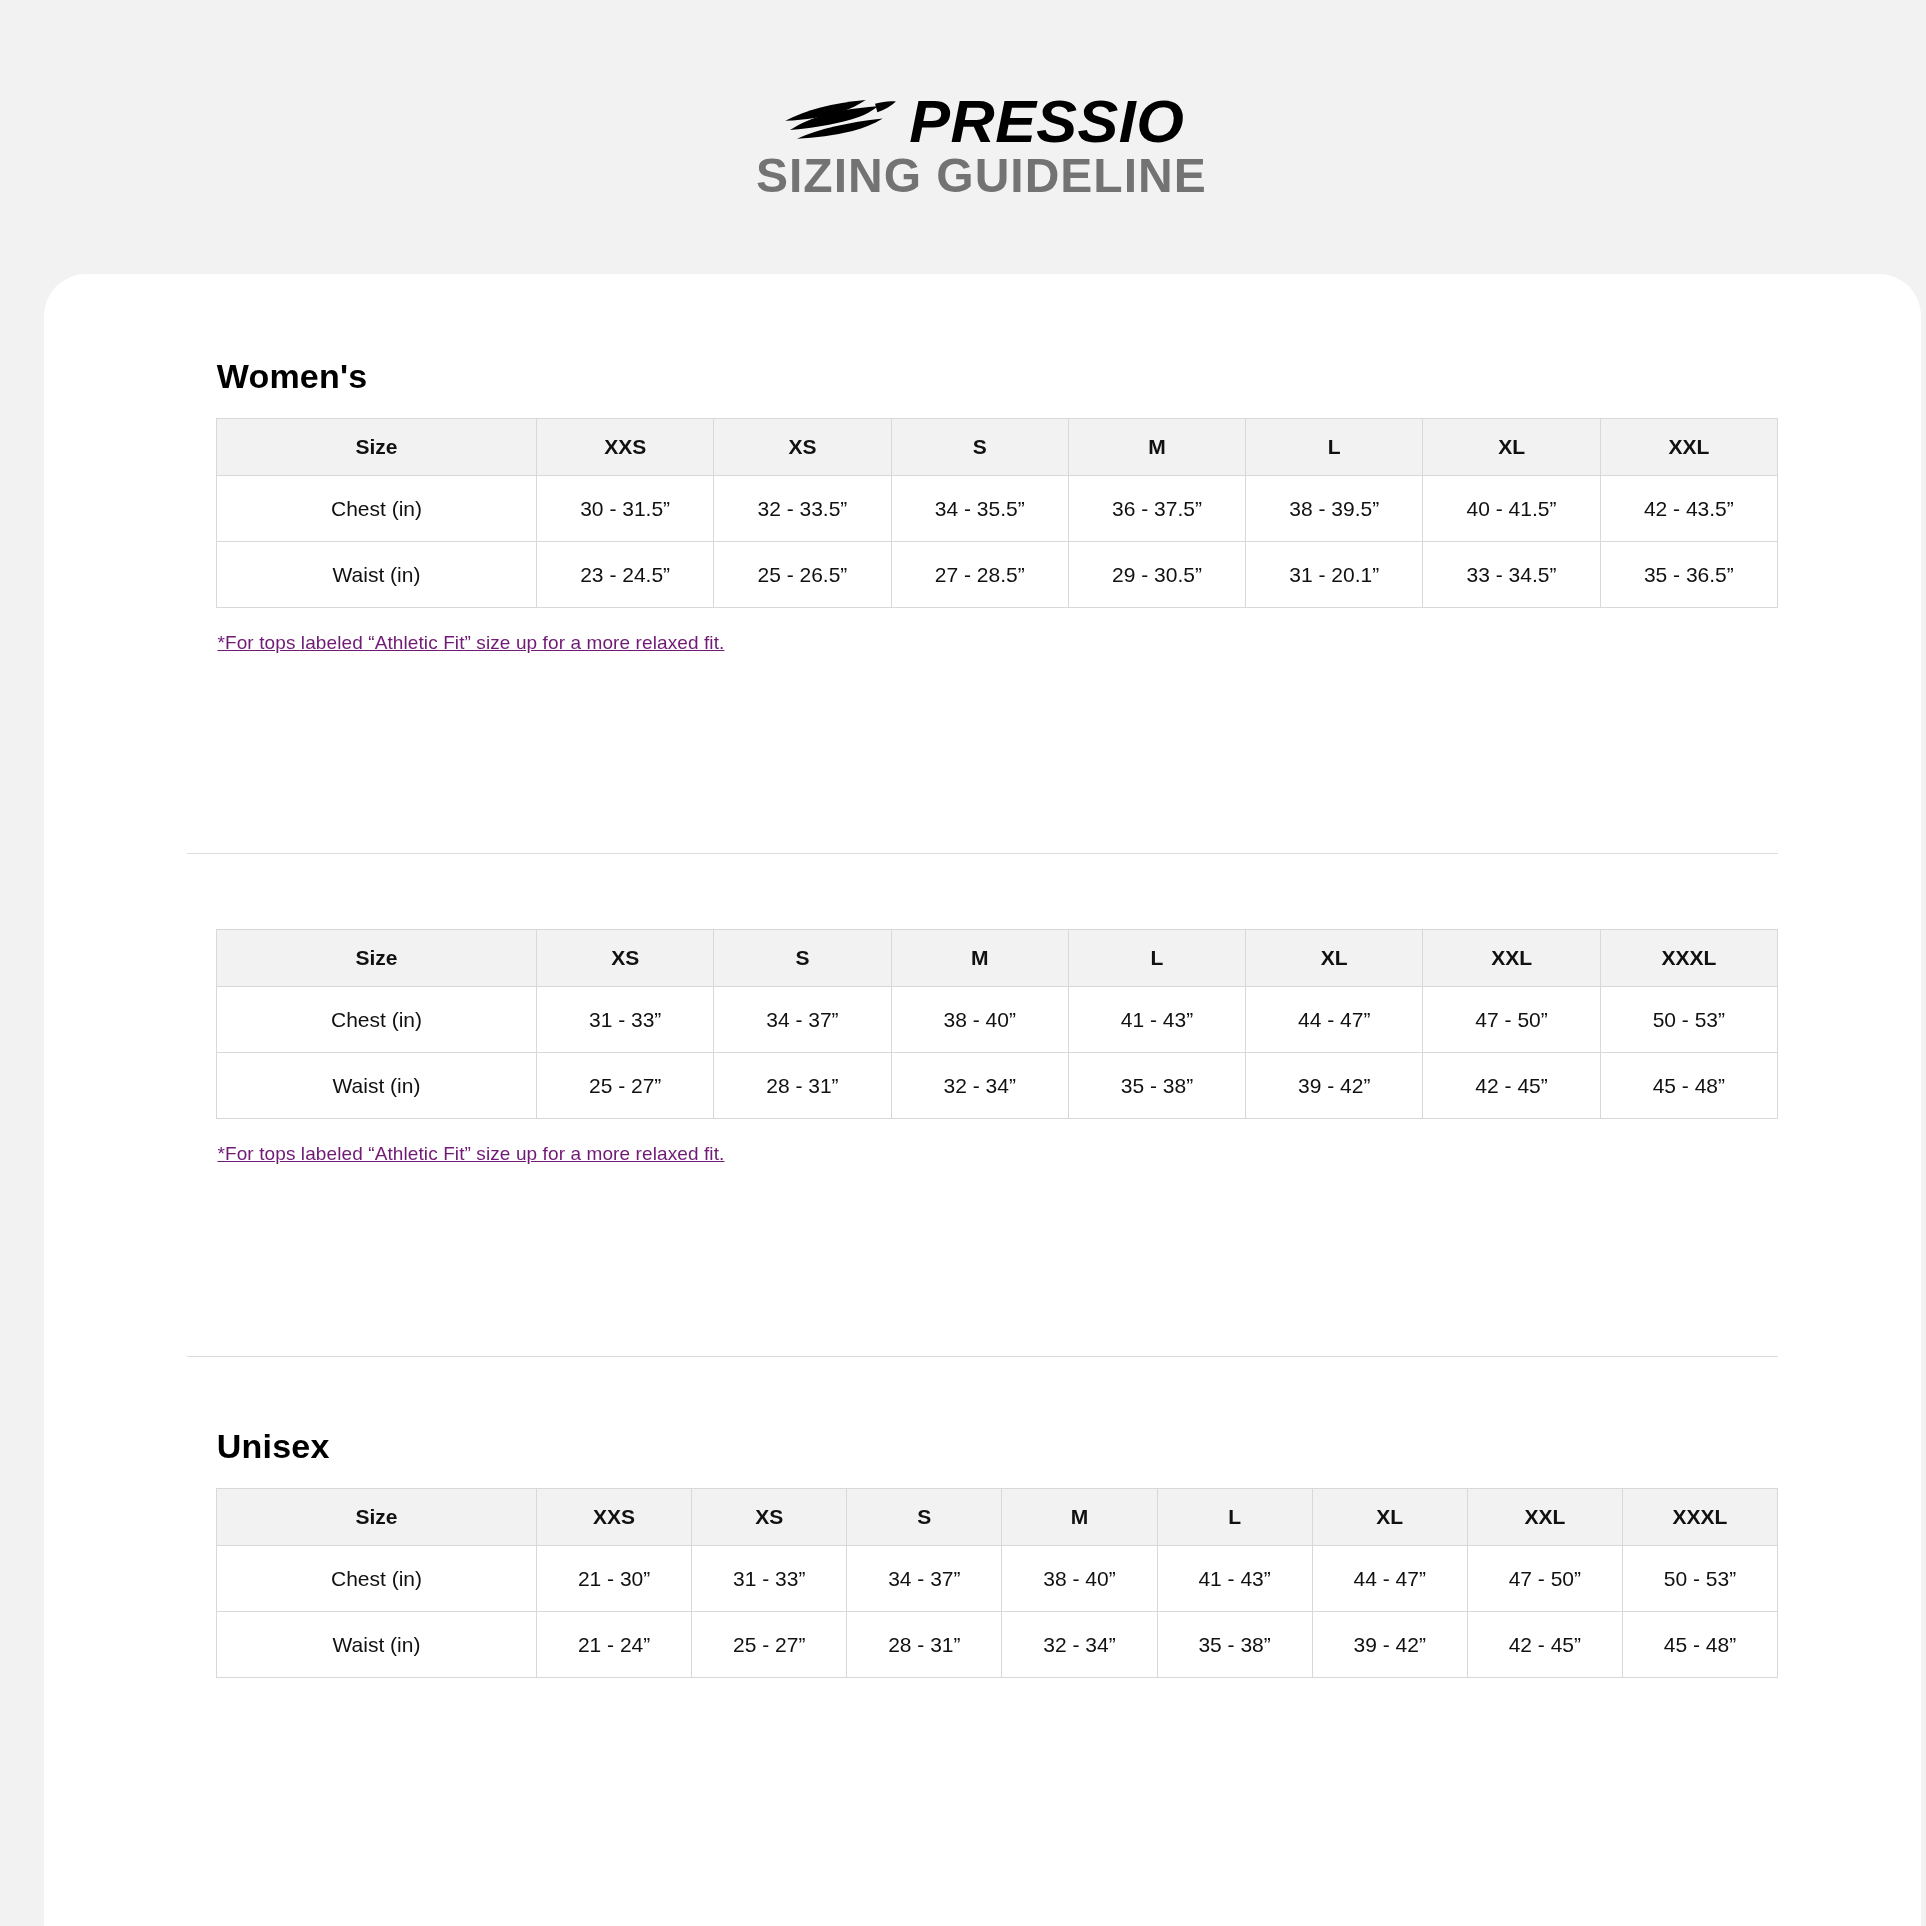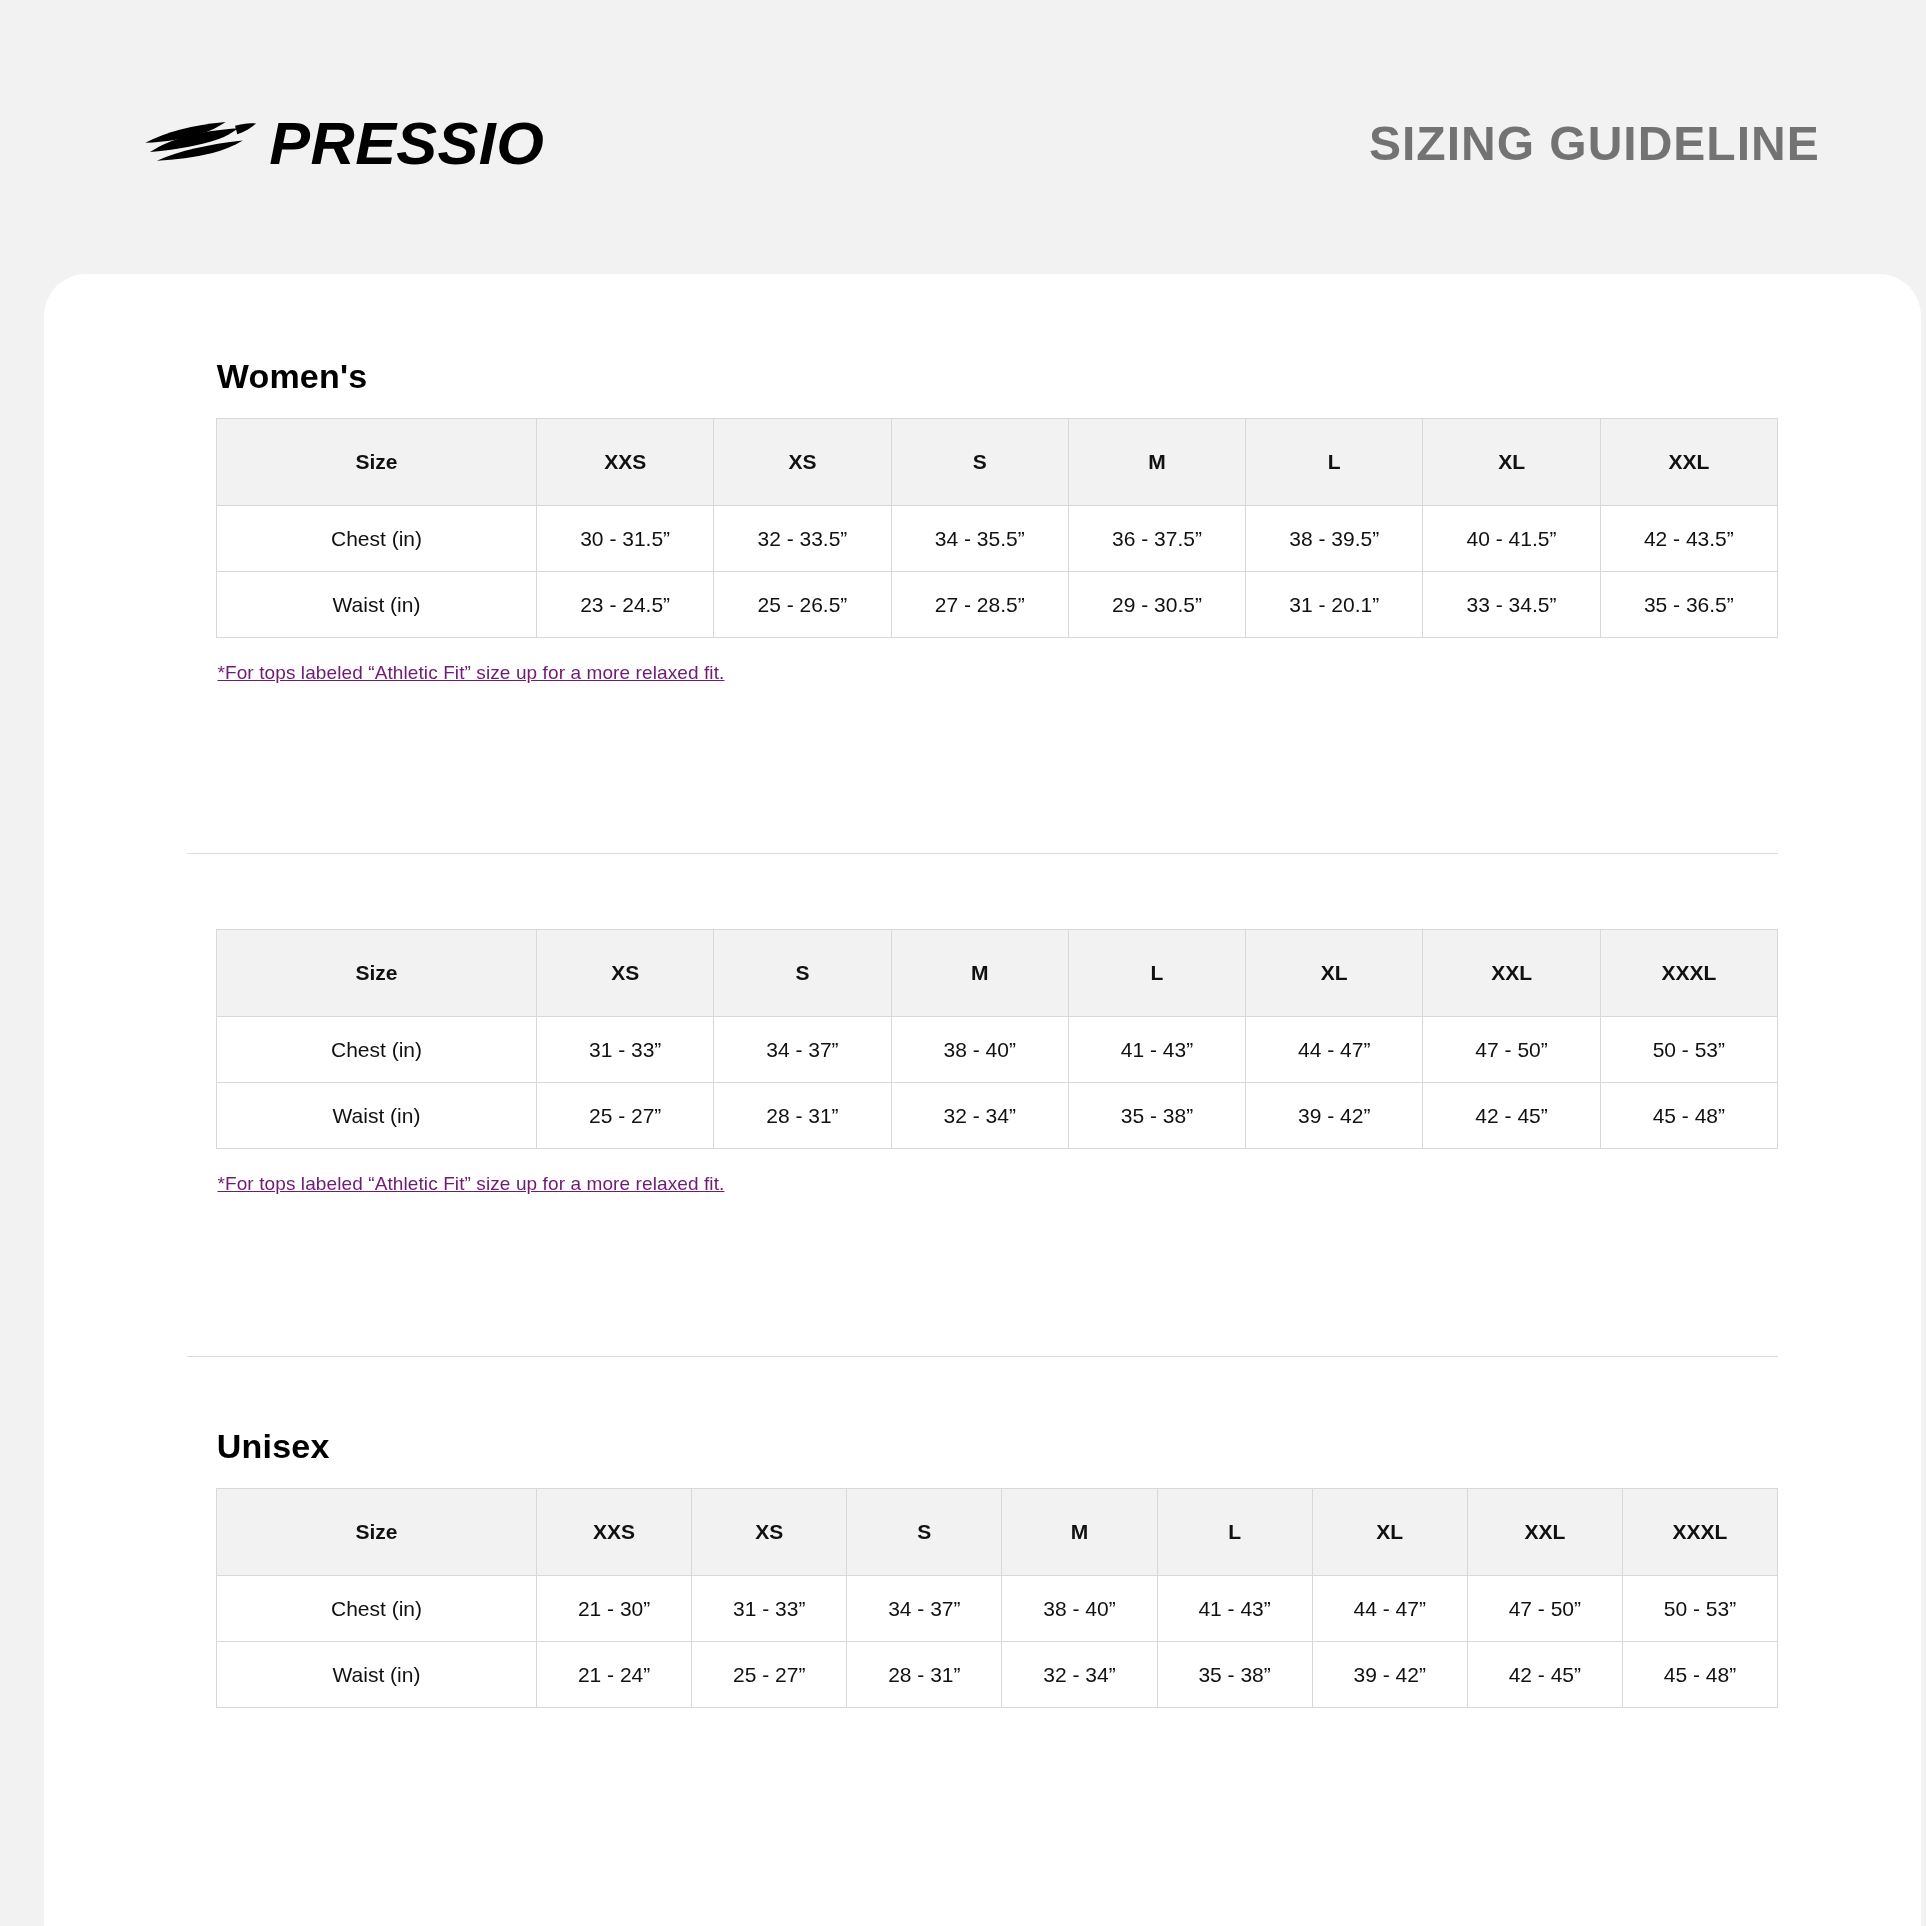--- a/index.html
+++ b/index.html
@@ -25,20 +25,21 @@
   
   .header {
     position: absolute;
     top: 92px;
     left: 143px;
     right: 143px;
     height: 104px;
     display: flex;
     align-items: center;
     justify-content: space-between;
+    flex-direction: column;
   }
   .brand {
     display: flex;
     align-items: center;
     gap: 13px;
   }
   .brand-mark {
     width: 116px;
     height: 58px;
     flex: none;
@@ -107,21 +108,21 @@
     color: #111;
     height: 66px;
     padding: 0 3.1px;
     box-sizing: border-box;
     font-weight: 400;
     vertical-align: middle;
   }
   table.size-table thead th {
     background: #f2f2f2;
     font-weight: 700;
-    height: 87px;
+    height: 57px;
   }
   table.size-table tbody th {
     font-weight: 400;
   }
   table.size-table col.label-col { width: 20.5%; }
 
   .footnote {
     margin-top: 24px;
     margin-left: 1.5px;
     font-size: 19px;

